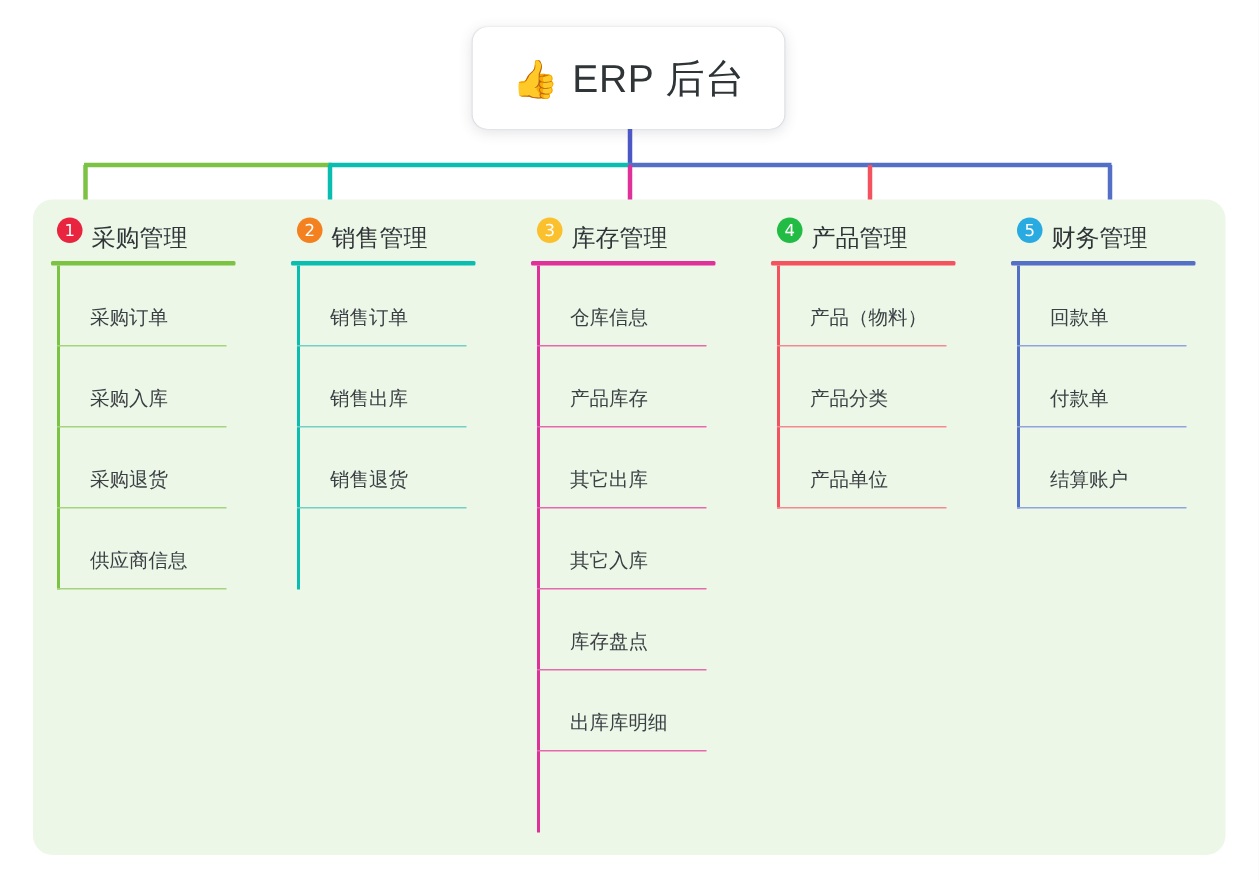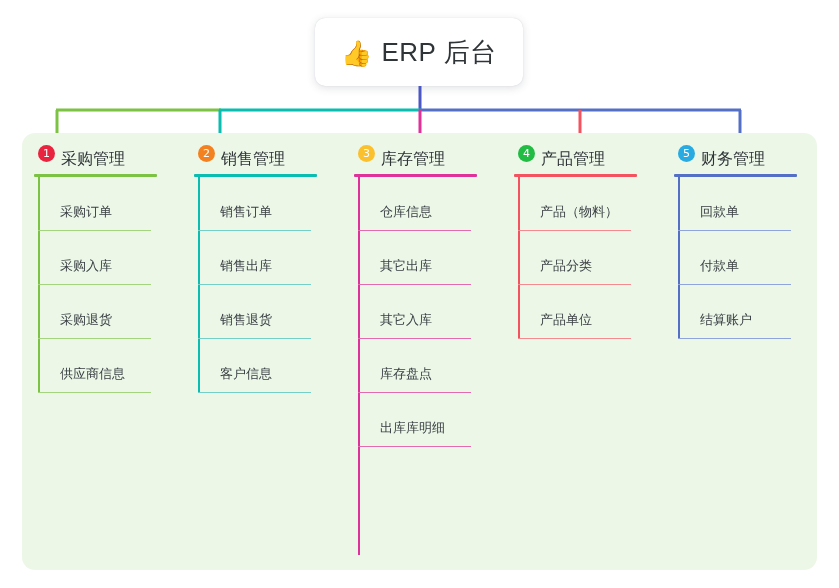--- a/index.html
+++ b/index.html
@@ -219,39 +219,39 @@
             <div class="leaf-underline" style="background: rgb(116, 207, 199);"></div>
           </div>
           <div class="leaf">
             <span class="leaf-text">销售出库</span>
             <div class="leaf-underline" style="background: rgb(116, 207, 199);"></div>
           </div>
           <div class="leaf">
             <span class="leaf-text">销售退货</span>
             <div class="leaf-underline" style="background: rgb(116, 207, 199);"></div>
           </div>
-          <div class="leaf">
-            <span class="leaf-text">客户信息</span>
-            <div class="leaf-underline" style="background: rgb(116, 207, 199);"></div>
-          </div>
         </div>
       </div>
       <div class="column">
         <div class="col-header">
           <span class="badge" style="background: rgb(251, 192, 45);">3</span>
           <span class="col-title">库存管理</span>
         </div>
         <div class="col-underline" style="background: rgb(224, 49, 154);"></div>
         <div class="leaves">
           <div class="spine" style="background: rgb(224, 49, 154); height: 378px;"></div>
           <div class="leaf">
             <span class="leaf-text">仓库信息</span>
             <div class="leaf-underline" style="background: rgb(229, 105, 174);"></div>
           </div>
           <div class="leaf">
+            <span class="leaf-text">产品库存</span>
+            <div class="leaf-underline" style="background: rgb(229, 105, 174);"></div>
+          </div>
+          <div class="leaf">
             <span class="leaf-text">其它出库</span>
             <div class="leaf-underline" style="background: rgb(229, 105, 174);"></div>
           </div>
           <div class="leaf">
             <span class="leaf-text">其它入库</span>
             <div class="leaf-underline" style="background: rgb(229, 105, 174);"></div>
           </div>
           <div class="leaf">
             <span class="leaf-text">库存盘点</span>
             <div class="leaf-underline" style="background: rgb(229, 105, 174);"></div>

